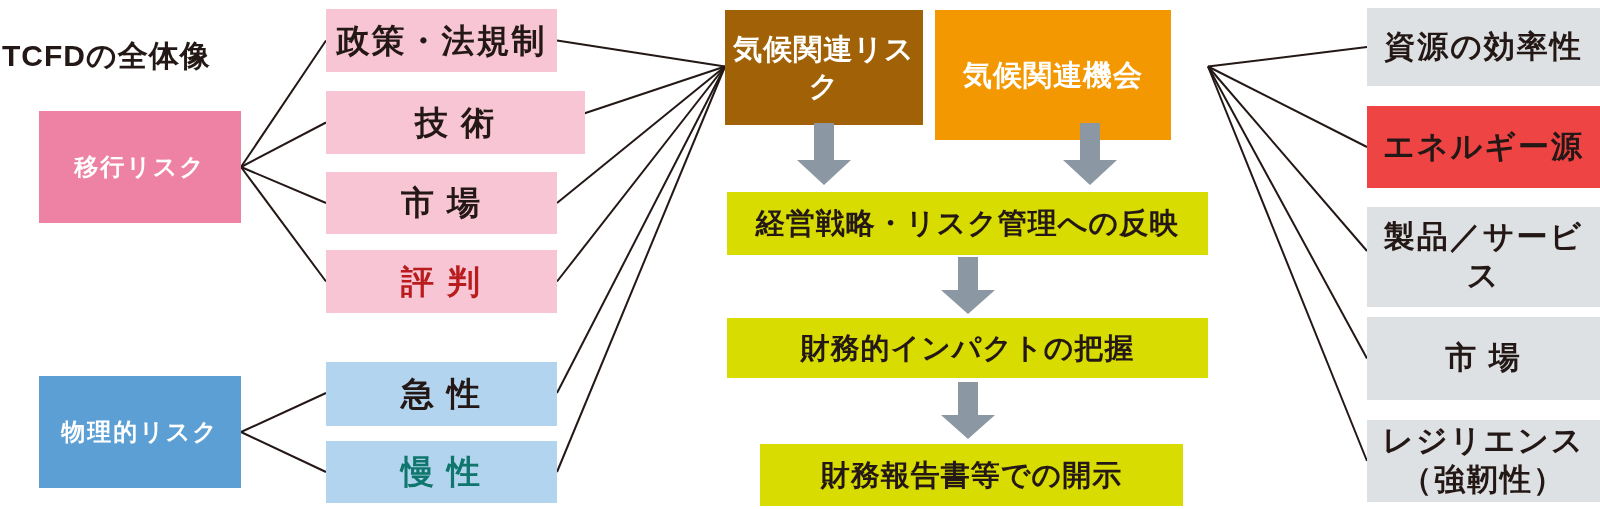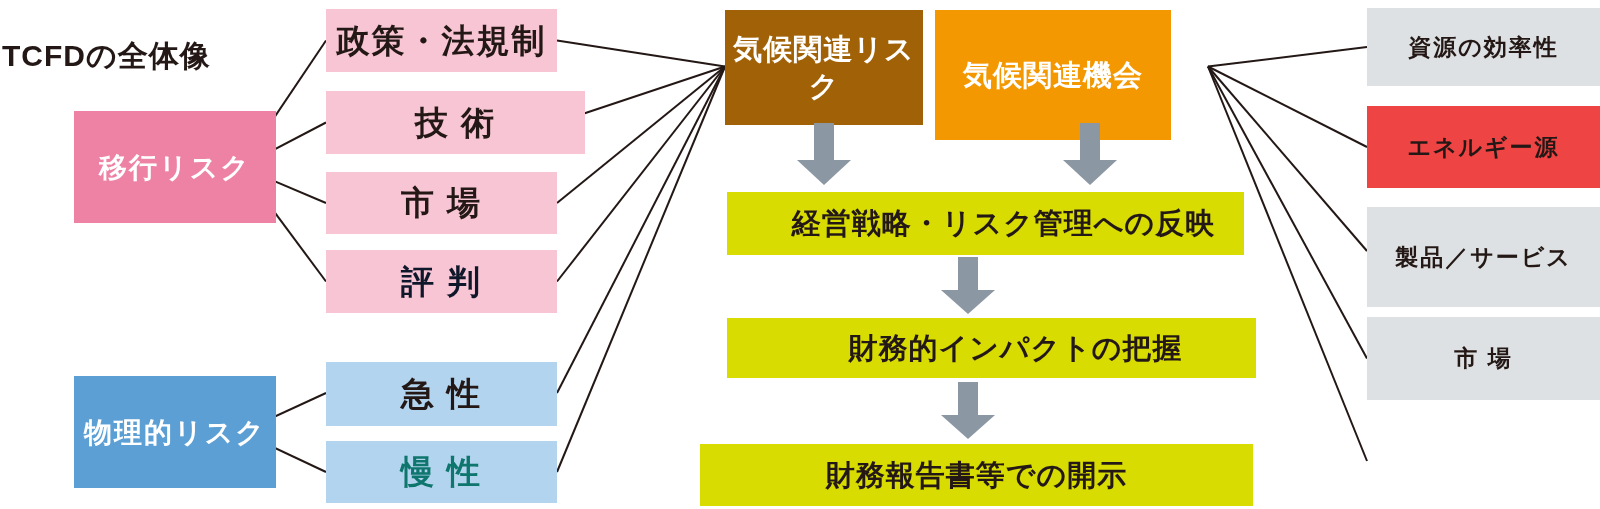--- a/index.html
+++ b/index.html
@@ -20,25 +20,25 @@
     z-index:3;
     margin-top:28px;
   }
   .node{
     position:absolute;z-index:2;
     display:flex;align-items:center;justify-content:center;
     font-weight:bold;text-align:center;
     letter-spacing:2px;
     line-height:1.25;
   }
-  .node.big{font-size:28px;margin-left:35px;}
+  .node.big{font-size:24px;}
   .node.small{font-size:33px;}
   .node.head{font-size:29px;}
   .node.process{font-size:29px;}
-  .node.opp{font-size:23px;white-space:pre-line;}
+  .node.opp{font-size:31px;white-space:pre-line;}
   .arrow{position:absolute;z-index:2;}
   .arrow .stem{position:absolute;}
   .arrow .head{
     position:absolute;width:0;height:0;
     border-left:27px solid transparent;
     border-right:27px solid transparent;
   }
 </style>
 </head>
 <body>
@@ -68,46 +68,48 @@
   <div class="diagram-title" style="color: rgb(35, 24, 21);">TCFDの全体像</div>
 
   <div class="node big" style="left: 39px; top: 111px; width: 202px; height: 112px; background-color: rgb(238, 130, 164); color: rgb(255, 255, 255);">移行リスク</div>
 
   <div class="node small" style="left: 326px; top: 9px; width: 231px; height: 63px; background-color: rgb(248, 197, 212); color: rgb(35, 24, 21);">政策・法規制</div>
 
   <div class="node small" style="left: 326px; top: 91px; width: 259px; height: 63px; background-color: rgb(248, 197, 212); color: rgb(35, 24, 21);">技 術</div>
 
   <div class="node small" style="left: 326px; top: 172px; width: 231px; height: 62px; background-color: rgb(248, 197, 212); color: rgb(35, 24, 21);">市 場</div>
 
-  <div class="node small" style="left: 326px; top: 250px; width: 231px; height: 63px; background-color: rgb(248, 197, 212); color: #0f172a;">評 判</div>
+  <div class="node small" style="left: 326px; top: 250px; width: 231px; height: 63px; background-color: rgb(248, 197, 212); color: #b91c1c;">評 判</div>
 
   <div class="node big" style="left: 39px; top: 376px; width: 202px; height: 112px; background-color: rgb(91, 159, 212); color: rgb(255, 255, 255);">物理的リスク</div>
 
   <div class="node small" style="left: 326px; top: 362px; width: 231px; height: 64px; background-color: rgb(178, 212, 238); color: rgb(35, 24, 21);">急 性</div>
 
   <div class="node small" style="left: 326px; top: 441px; width: 231px; height: 62px; background-color: rgb(178, 212, 238); color: #0f766e;">慢 性</div>
 
   <div class="node head" style="left: 725px; top: 10px; width: 198px; height: 115px; letter-spacing: 1px; background-color: #a16207; color: rgb(255, 255, 255);">気候関連リスク</div>
 
   <div class="node head" style="left: 935px; top: 10px; width: 236px; height: 130px; letter-spacing: 1px; background-color: rgb(243, 152, 0); color: rgb(255, 255, 255);">気候関連機会</div>
 
-  <div class="node process" style="left: 727px; top: 192px; width: 481px; height: 63px; letter-spacing: 1px; background-color: rgb(216, 220, 0); color: rgb(35, 24, 21); padding-left: 36px;">経営戦略・リスク管理への反映</div>
+  <div class="node process" style="left: 727px; top: 192px; width: 481px; height: 63px; letter-spacing: 1px; background-color: rgb(216, 220, 0); color: rgb(35, 24, 21);">経営戦略・リスク管理への反映</div>
 
-  <div class="node process" style="left: 727px; top: 318px; width: 481px; height: 60px; letter-spacing: 1px; background-color: rgb(216, 220, 0); color: rgb(35, 24, 21); padding-left: 48px;">財務的インパクトの把握</div>
+  <div class="node process" style="left: 727px; top: 318px; width: 481px; height: 60px; letter-spacing: 1px; background-color: rgb(216, 220, 0); color: rgb(35, 24, 21);">財務的インパクトの把握</div>
 
-  <div class="node process" style="left: 700px; top: 444px; width: 553px; height: 62px; letter-spacing: 1px; background-color: rgb(216, 220, 0); color: rgb(35, 24, 21);">財務報告書等での開示</div>
+  <div class="node process" style="left: 760px; top: 444px; width: 423px; height: 62px; letter-spacing: 1px; background-color: rgb(216, 220, 0); color: rgb(35, 24, 21);">財務報告書等での開示</div>
 
   <div class="node opp" style="left: 1367px; top: 8px; width: 233px; height: 78px; background-color: rgb(222, 225, 227); color: rgb(35, 24, 21);">資源の効率性</div>
 
   <div class="node opp" style="left: 1367px; top: 106px; width: 233px; height: 82px; background-color: #ef4444; color: rgb(35, 24, 21);">エネルギー源</div>
 
   <div class="node opp" style="left: 1367px; top: 207px; width: 233px; height: 100px; background-color: rgb(222, 225, 227); color: rgb(35, 24, 21);">製品／サービス</div>
 
   <div class="node opp" style="left: 1367px; top: 317px; width: 233px; height: 83px; background-color: rgb(222, 225, 227); color: rgb(35, 24, 21);">市 場</div>
 
+  <div class="node opp" style="left: 1367px; top: 420px; width: 233px; height: 82px; background-color: rgb(222, 225, 227); color: rgb(35, 24, 21);">レジリエンス
+（強靭性）</div>
 
   <div class="arrow" style="left:797px;top:123px;width:54px;height:62px;">
     <div class="stem" style="left: 17px; top: 0px; width: 20px; height: 38px; background-color: rgb(139, 151, 163);"></div>
     <div class="head" style="left: 0px; top: 37px; border-top: 25px solid rgb(139, 151, 163);"></div>
   </div>
 
   <div class="arrow" style="left:1063px;top:123px;width:54px;height:62px;">
     <div class="stem" style="left: 17px; top: 0px; width: 20px; height: 38px; background-color: rgb(139, 151, 163);"></div>
     <div class="head" style="left: 0px; top: 37px; border-top: 25px solid rgb(139, 151, 163);"></div>
   </div>

